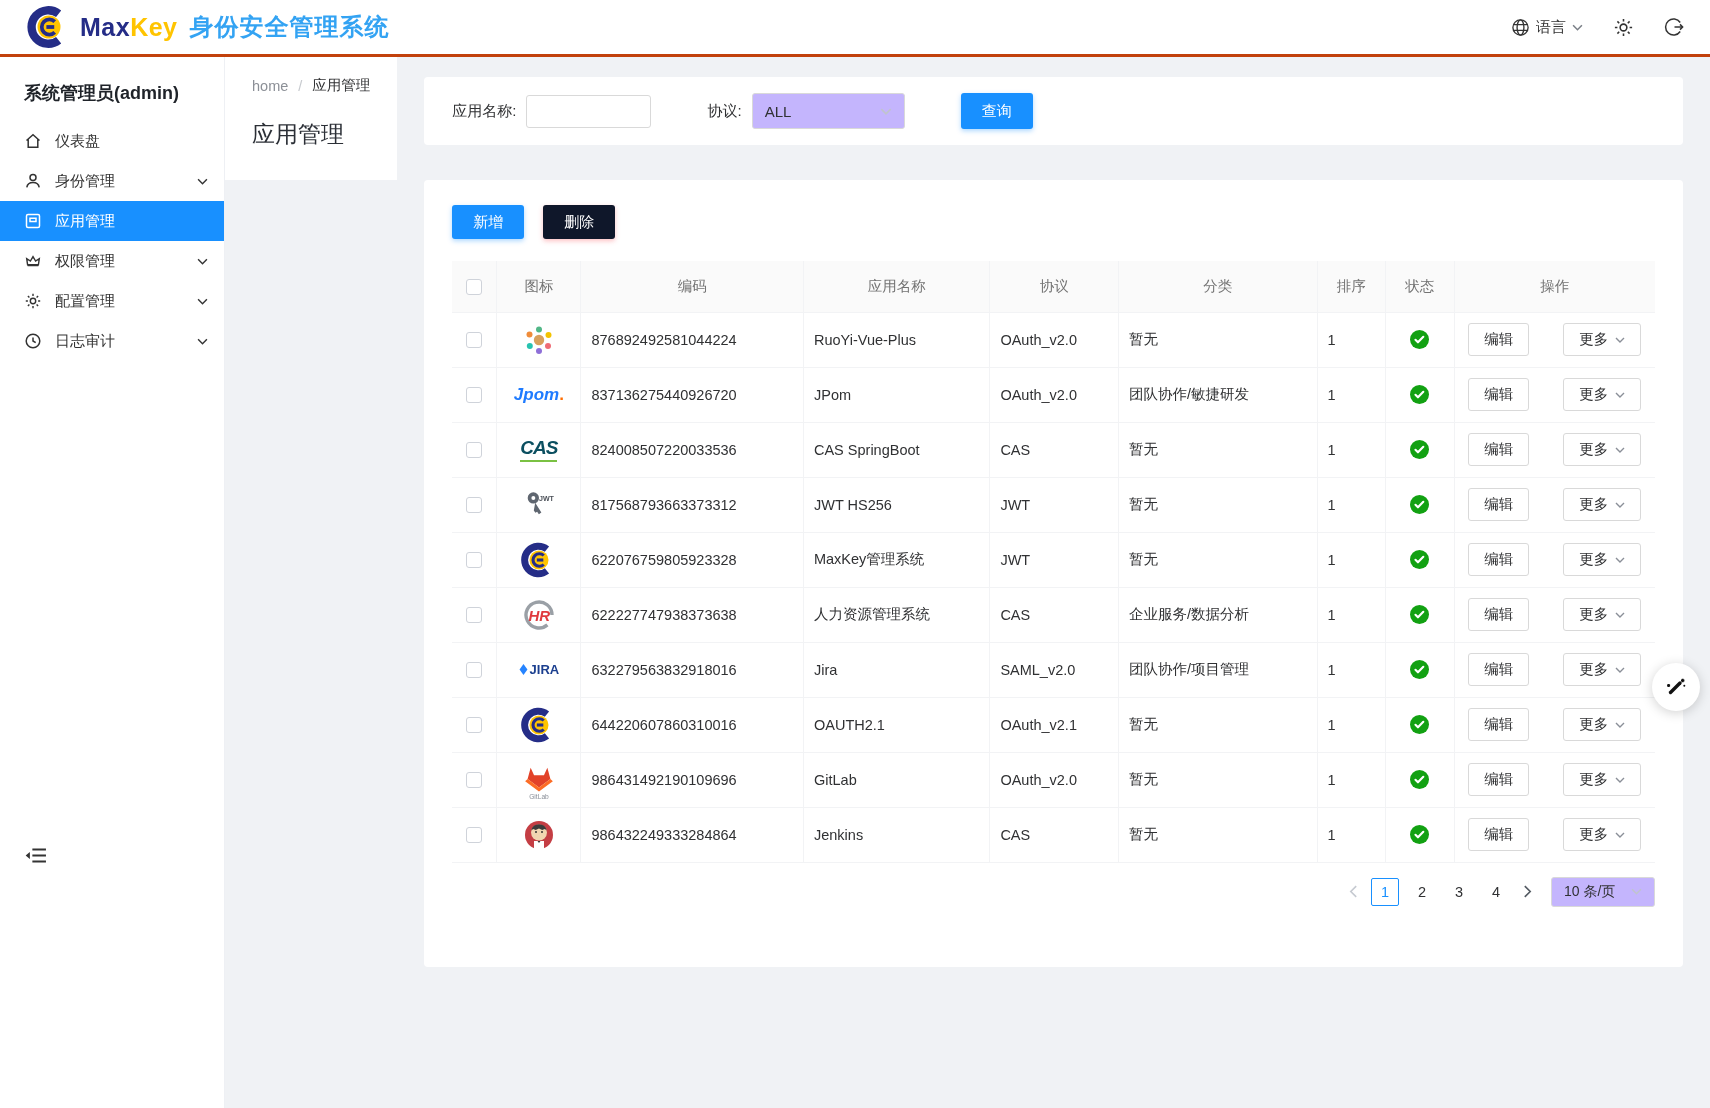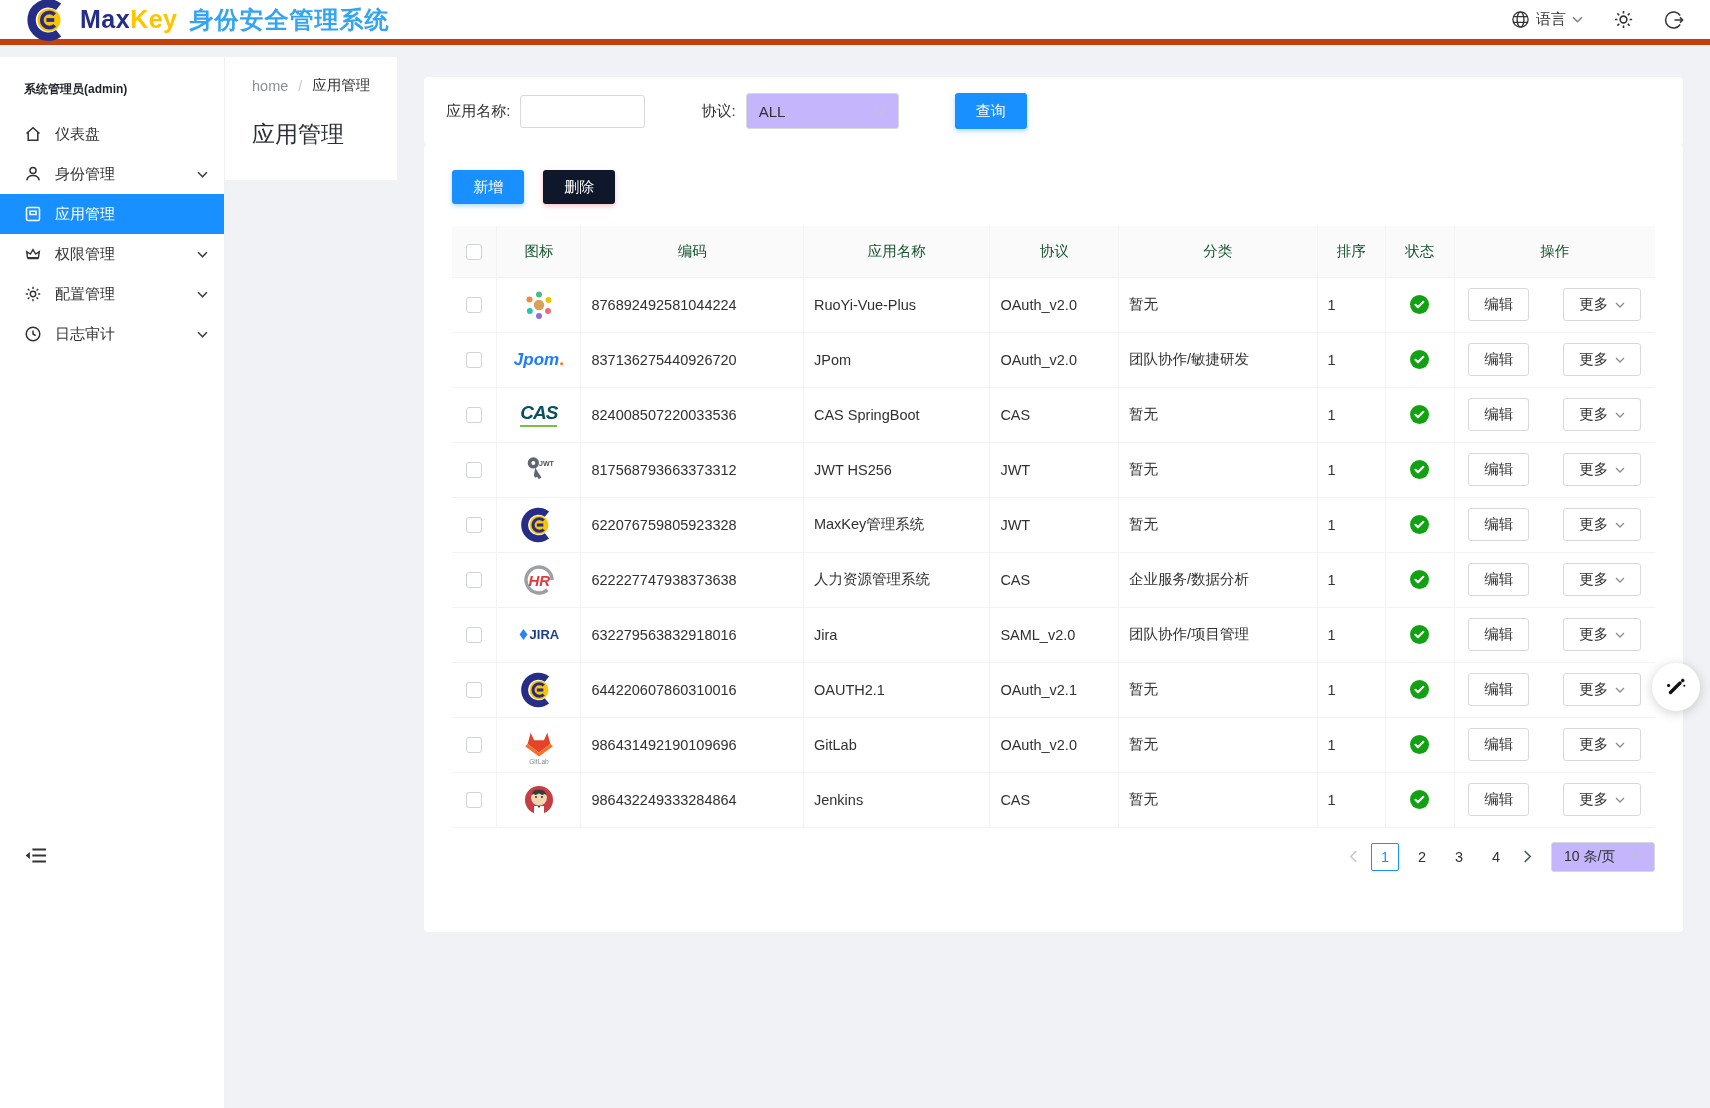--- a/index.html
+++ b/index.html
@@ -4,39 +4,39 @@
 <style>
   * { box-sizing: border-box; }
   html,body { margin:0; padding:0; }
   body {
     width:1710px; height:1108px; overflow:hidden; position:relative;
     font-family:"Liberation Sans","DejaVu Sans",sans-serif;
     background:#f0f2f5; color:#303133;
   }
   
   .topbar {
-    position:absolute; top:0; left:0; width:1710px; height:45px;
-    background:#fff; border-bottom:6px solid #c2410c;
+    position:absolute; top:0; left:0; width:1710px; height:57px;
+    background:#fff; border-bottom:3px solid #c2410c;
     display:flex; align-items:center; justify-content:space-between;
     padding:0 26px; z-index:20;
   }
   .brand { display:flex; align-items:center; }
   .brand-logo { display:flex; align-items:center; margin-right:8px; }
   .brand-max { font-size:25px; font-weight:800; color:#252d87; letter-spacing:.5px; }
   .brand-key { font-size:25px; font-weight:800; color:#ffc400; letter-spacing:.5px; }
   .brand-title { font-size:24px; font-weight:700; color:#33a3f3; margin-left:12px; letter-spacing:1px; }
   .topbar-right { display:flex; align-items:center; gap:30px; font-size:15px; color:#333; }
   .lang { display:flex; align-items:center; gap:6px; cursor:pointer; }
   .icon-btn { display:flex; align-items:center; cursor:pointer; }
   
   .sidebar {
     position:absolute; top:57px; left:0; width:225px; bottom:0;
     background:#fff; border-right:1px solid #eef0f4; z-index:10;
   }
-  .sidebar-user { padding:24px 24px 16px; font-weight:bold; font-size:12px; color:#1f2329; }
+  .sidebar-user { padding:24px 24px 16px; font-weight:bold; font-size:18px; color:#1f2329; }
   .menu-item {
     height:40px; display:flex; align-items:center; gap:13px;
     padding:0 16px 0 24px; font-size:15px; color:#333; cursor:pointer;
   }
   .menu-item .mi-wrap { display:flex; align-items:center; color:#333; }
   .menu-item .chev { margin-left:auto; display:flex; align-items:center; }
   .menu-item.active { background:#1890ff; color:#fff; }
   .menu-item.active .mi-wrap { color:#fff; }
   .menu-item svg { stroke:currentColor; }
   .sidebar-fold { position:absolute; top:790px; left:24px; cursor:pointer; }
@@ -44,21 +44,21 @@
   .main { position:absolute; top:57px; left:225px; width:1485px; bottom:0; display:flex; flex-direction:row; }
   .page-head { background:#fff; height:123px; padding:19px 27px 0; }
   .breadcrumb { font-size:14.5px; color:#b0b3b8; display:flex; gap:10px; align-items:center; }
   .bc-home { color:#8c9097; cursor:pointer; }
   .bc-sep { color:#c6c9ce; }
   .bc-cur { color:#303133; font-weight:500; }
   .page-title { margin:24px 0 0; font-size:23px; font-weight:450; color:#2b2f36; }
   .content { flex:1; background:#f0f2f5; padding:20px 27px; }
   .card { background:#fff; border-radius:4px; }
   
-  .filter-card { height:68px; display:flex; align-items:center; padding:0 22px; font-size:15px; }
+  .filter-card { height:68px; display:flex; align-items:center; padding:0 28px; font-size:15px; margin-bottom:35px; }
   .text-input { width:125px; height:33px; border:1px solid #d9d9d9; border-radius:3px; margin-left:10px; outline:none; padding:0 8px; font-size:14px; }
   .lbl2 { margin-left:56px; }
   .select {
     height:36px; border:1px solid #d9d9d9; border-radius:3px; background:#c4b5fd;
     display:flex; align-items:center; justify-content:space-between;
     padding:0 12px; font-size:15px; color:#303133; cursor:pointer;
   }
   .protocol-select { width:153px; margin-left:10px; }
   .btn { height:36px; padding:0 21px; border:none; border-radius:3px; font-size:15px; cursor:pointer;
          font-family:"Liberation Sans","DejaVu Sans",sans-serif; }
@@ -67,21 +67,21 @@
   .search-btn { margin-left:56px; }
   
   .table-card { padding:25px 28px 60px; }
   .toolbar { display:flex; gap:19px; margin-bottom:22px; }
   .toolbar .btn { height:34px; }
   table.grid { width:100%; border-collapse:collapse; table-layout:fixed; font-size:14.5px; color:#303133; }
   .grid th, .grid td { border:1px solid #f2f3f5; }
   .grid tr > *:first-child { border-left:none; }
   .grid tr > *:last-child { border-right:none; }
   .grid thead tr > * { border-top:none; }
-  .grid thead th { background:#fafafa; height:51px; font-weight:500; color:#14532d; text-align:center; font-size:14.5px; }
+  .grid thead th { background:#fafafa; height:51px; font-weight:500; color:#737373; text-align:center; font-size:14.5px; }
   .grid tbody td { height:55px; padding:0 10px; background:#fff; }
   .col-check, .col-icon, .col-status { text-align:center; padding:0 !important; }
   .checkbox { display:inline-block; width:16px; height:16px; border:1px solid #cfd3da; border-radius:3px; background:#fff; vertical-align:middle; cursor:pointer; }
   .app-icon { display:inline-flex; align-items:center; justify-content:center; width:44px; height:44px; vertical-align:middle; }
   .btn-plain {
     height:33px; padding:0 15px; background:#fff; border:1px solid #d9d9d9; border-radius:3px;
     font-size:14.5px; color:#303133; cursor:pointer; display:inline-flex; align-items:center; gap:7px;
     font-family:"Liberation Sans","DejaVu Sans",sans-serif;
   }
   .col-action { text-align:center; }

